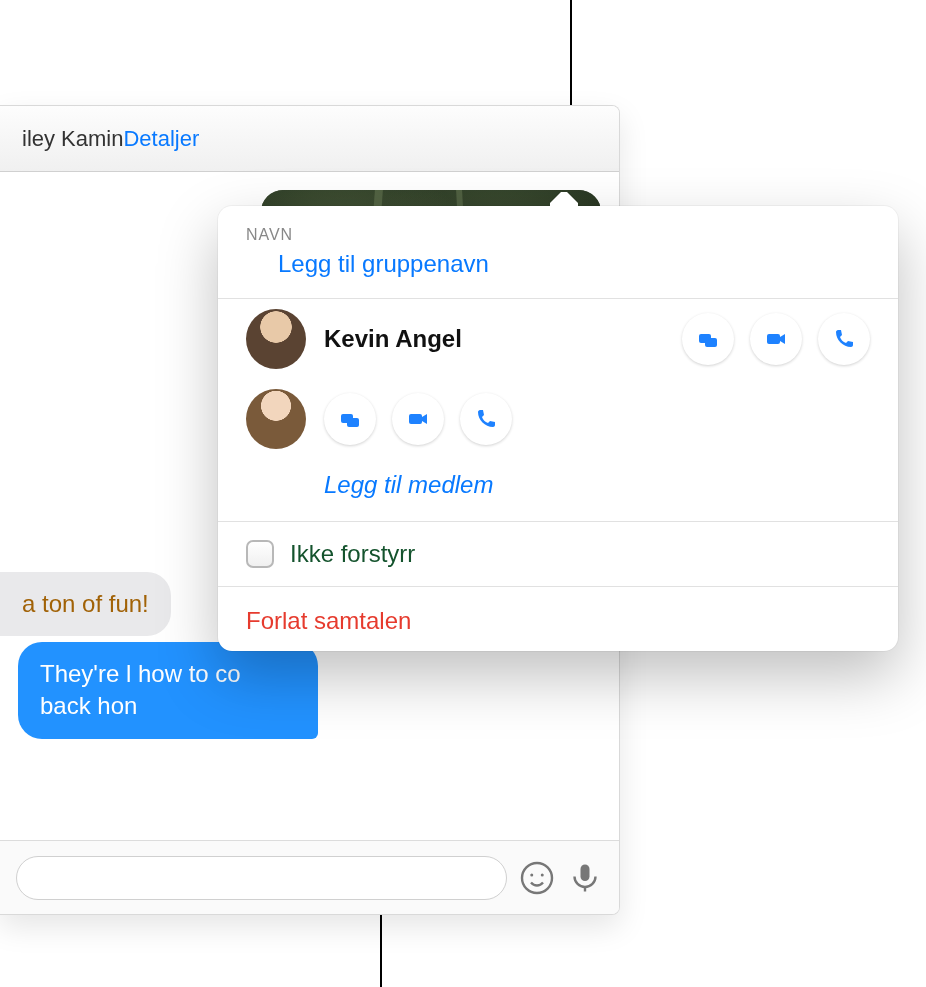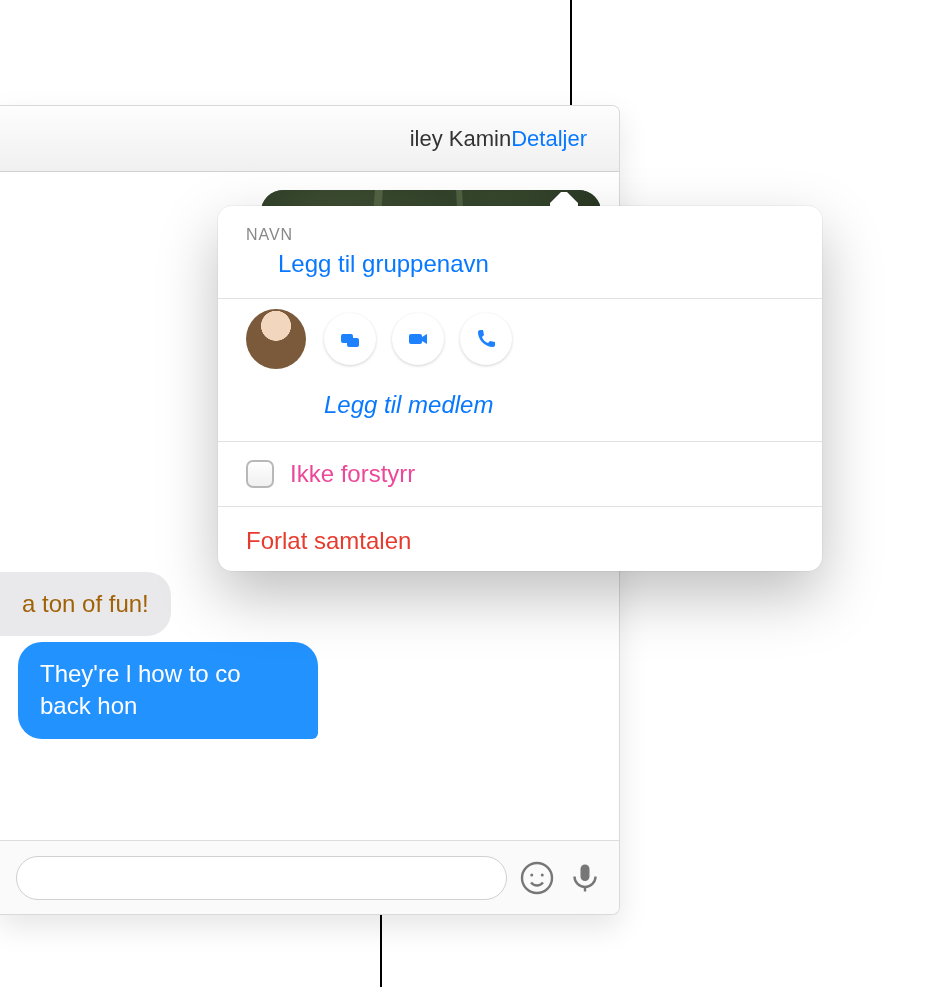--- a/index.html
+++ b/index.html
@@ -17,22 +17,22 @@
     border-radius: 0 8px 8px 0;
     box-shadow: 0 12px 30px rgba(0,0,0,.1);
     overflow: hidden;
   }
   .chat-header {
     height: 66px;
     background: linear-gradient(#fdfdfd,#f0f0f0);
     border-bottom: 1px solid #d0d0d0;
     display: flex;
     align-items: center;
-    justify-content: flex-end;
-    padding: 0 32px;
+    justify-content: flex-start;
+    padding: 0 22px;
   }
   .chat-title { font-size: 22px; color: #333; white-space: nowrap; overflow: hidden; }
   .details-btn { font-size: 22px; color: #0879ff; cursor: pointer; }
 
   .chat-body { position: relative; height: calc(100% - 66px - 74px); padding: 18px; overflow: hidden; }
   .photo-bubble {
     position: absolute; right: 18px; top: 18px;
     width: 340px; height: 340px;
     border-radius: 22px; overflow: hidden;
     background: linear-gradient(160deg,#3b4a32,#1e2a18);
@@ -86,21 +86,21 @@
   .compose-icon {
     width: 36px; height: 36px;
     color: #777; display:flex; align-items:center; justify-content:center;
     font-size: 26px;
   }
 
   
   .details-popover {
     position: absolute;
     left: 218px; top: 206px;
-    width: 604px;
+    width: 680px;
     background: #fff;
     border-radius: 14px;
     box-shadow: 0 25px 60px rgba(0,0,0,.25), 0 0 0 1px rgba(0,0,0,.04);
   }
   .popover-arrow {
     position: absolute; top: -14px; left: 332px;
     width: 28px; height: 14px; overflow: hidden;
   }
   .popover-arrow::after{
     content:""; position:absolute; left:2px; top:2px;
@@ -137,21 +137,21 @@
 
   .add-member-row { padding: 12px 28px 22px 106px; font-style: italic; }
   .inline-link { font-size: 24px; color: #0879ff; cursor: pointer; }
 
   .dnd-row { display:flex; align-items:center; gap: 16px; padding: 18px 28px; }
   .checkbox {
     width: 28px; height: 28px; border: 2px solid #b8b8b8; border-radius: 7px;
     background: linear-gradient(#fff,#f0f0f0);
     cursor: pointer;
   }
-  .dnd-label { font-size: 24px; color: #ec4899; }
+  .dnd-label { font-size: 24px; color: #14532d; }
 
   .leave-row { padding: 20px 28px 16px; }
   .danger-link { font-size: 24px; color: #e63b2e; cursor: pointer; }
 
   
   .callout-line { position:absolute; background:#000; }
   .v1 { left:570px; top:0;   width:2px; height:586px; }
   .h1 { left:523px; top:585px; width:47px; height:2px; }
   .v2 { left:380px; top:769px; width:2px; height:218px; }
   .h2 { left:380px; top:769px; width:20px; height:2px; }
@@ -203,20 +203,43 @@
 <div class="details-popover">
   <div class="popover-arrow"></div>
 
   <div class="pop-section">
     <div class="pop-label">NAVN</div>
     <div class="pop-link">Legg til gruppenavn</div>
   </div>
   <div class="pop-divider"></div>
 
 
+  <div class="member-row">
+    <div class="avatar m1"></div>
+    <div class="member-name">Kevin Angel</div>
+    <div class="action-group">
+      <div class="round-btn">
+        <svg viewBox="0 0 24 24" fill="currentColor">
+            <rect x="3" y="7" width="12" height="9" rx="2"></rect>
+            <rect x="9" y="11" width="12" height="9" rx="2"></rect>
+          </svg>
+      </div>
+      <div class="round-btn">
+        <svg viewBox="0 0 24 24" fill="currentColor">
+            <rect x="3" y="7" width="13" height="10" rx="2"></rect>
+            <path d="M16 10l5-3v10l-5-3z"></path>
+          </svg>
+      </div>
+      <div class="round-btn">
+        <svg viewBox="0 0 24 24" fill="currentColor">
+            <path d="M6 3c-1 0-2 1-2 2 0 8 7 15 15 15 1 0 2-1 2-2v-3l-5-1-2 2c-3-1-5-3-6-6l2-2-1-5H6z"></path>
+          </svg>
+      </div>
+    </div>
+  </div>
 
   <div class="member-row">
     <div class="avatar m2"></div>
     <div class="action-group">
       <div class="round-btn">
         <svg viewBox="0 0 24 24" fill="currentColor">
             <rect x="3" y="7" width="12" height="9" rx="2"></rect>
             <rect x="9" y="11" width="12" height="9" rx="2"></rect>
           </svg>
       </div>

